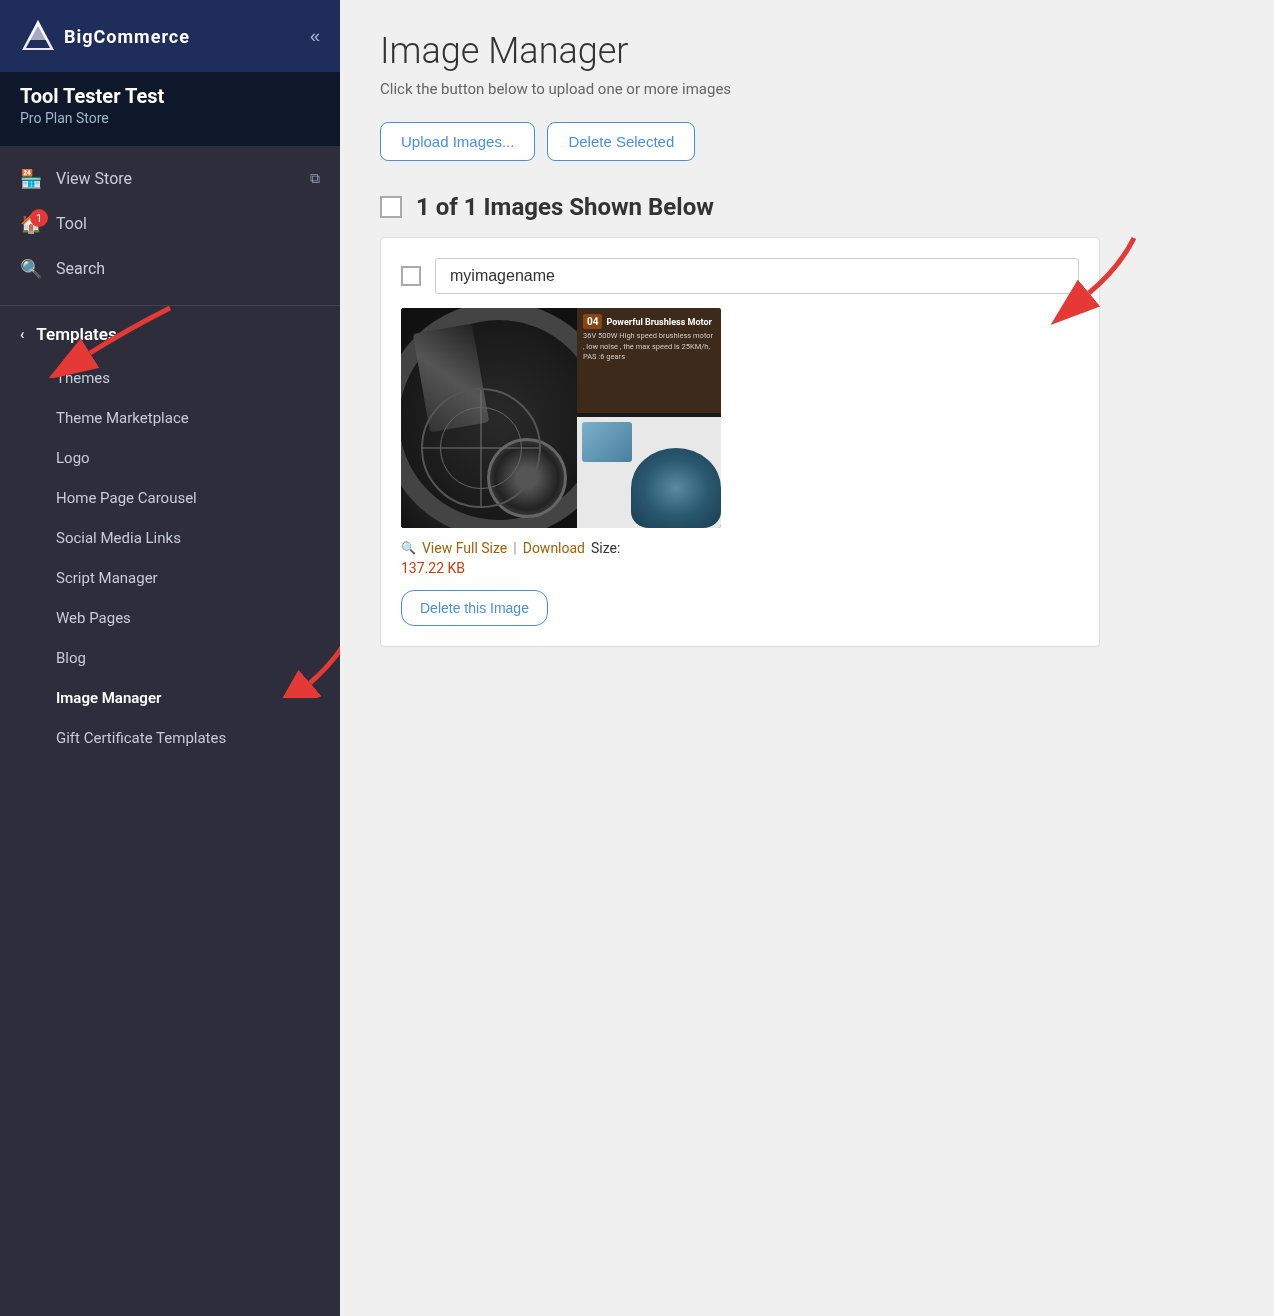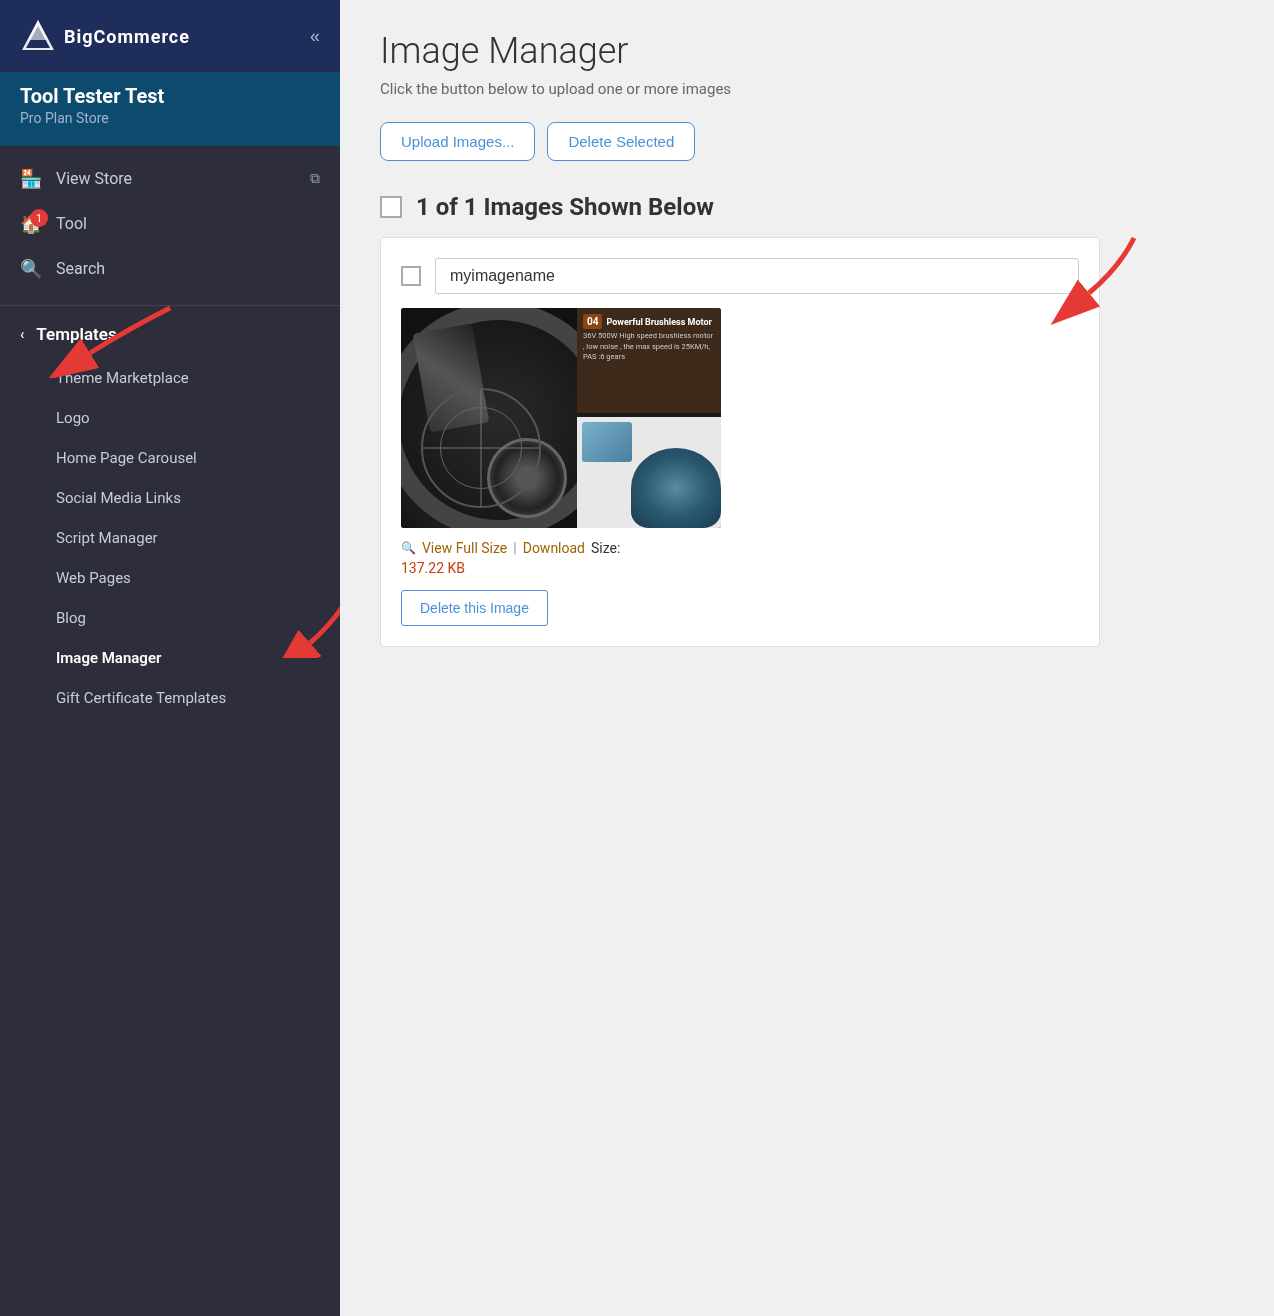--- a/index.html
+++ b/index.html
@@ -43,21 +43,21 @@
 
     .collapse-btn {
       color: #aab8d4;
       font-size: 18px;
       cursor: pointer;
       background: none;
       border: none;
     }
 
     .store-info {
-      background: #0c4a6e;
+      background: #0f172a;
       padding: 12px 20px 20px;
     }
 
     .store-name {
       color: white;
       font-size: 20px;
       font-weight: 700;
     }
 
     .store-plan {
@@ -362,21 +362,21 @@
       margin-top: 2px;
     }
 
     .btn-delete {
       padding: 9px 18px;
       border: 1.5px solid #4a90d9;
       background: white;
       color: #4a90d9;
       font-size: 14px;
       cursor: pointer;
-      border-radius: 3px;
+      border-radius: 13px;
     }
 
   </style>
 </head>
 <body>
 
 <div class="sidebar">
 
   <div class="sidebar-header">
     <div class="logo-area">
@@ -425,20 +425,21 @@
       <svg style="position:absolute; left:-10px; top:-60px; width:200px; height:80px; pointer-events:none; z-index:10;" viewBox="0 0 200 80">
         <defs>
           <marker id="arrowhead1" markerWidth="10" markerHeight="7" refX="0" refY="3.5" orient="auto">
             <polygon points="0 0, 10 3.5, 0 7" fill="#e53935"></polygon>
           </marker>
         </defs>
         <path d="M 180 10 Q 140 30 100 55" stroke="#e53935" stroke-width="5" fill="none" marker-end="url(#arrowhead1)"></path>
       </svg>
     </div>
 
+    <div class="nav-sub-item">Themes</div>
     <div class="nav-sub-item">Theme Marketplace</div>
     <div class="nav-sub-item">Logo</div>
     <div class="nav-sub-item">Home Page Carousel</div>
     <div class="nav-sub-item">Social Media Links</div>
     <div class="nav-sub-item">Script Manager</div>
     <div class="nav-sub-item">Web Pages</div>
     <div class="nav-sub-item">Blog</div>
     <div class="nav-sub-item active" style="position:relative;">
       <span>Image Manager</span>
       

